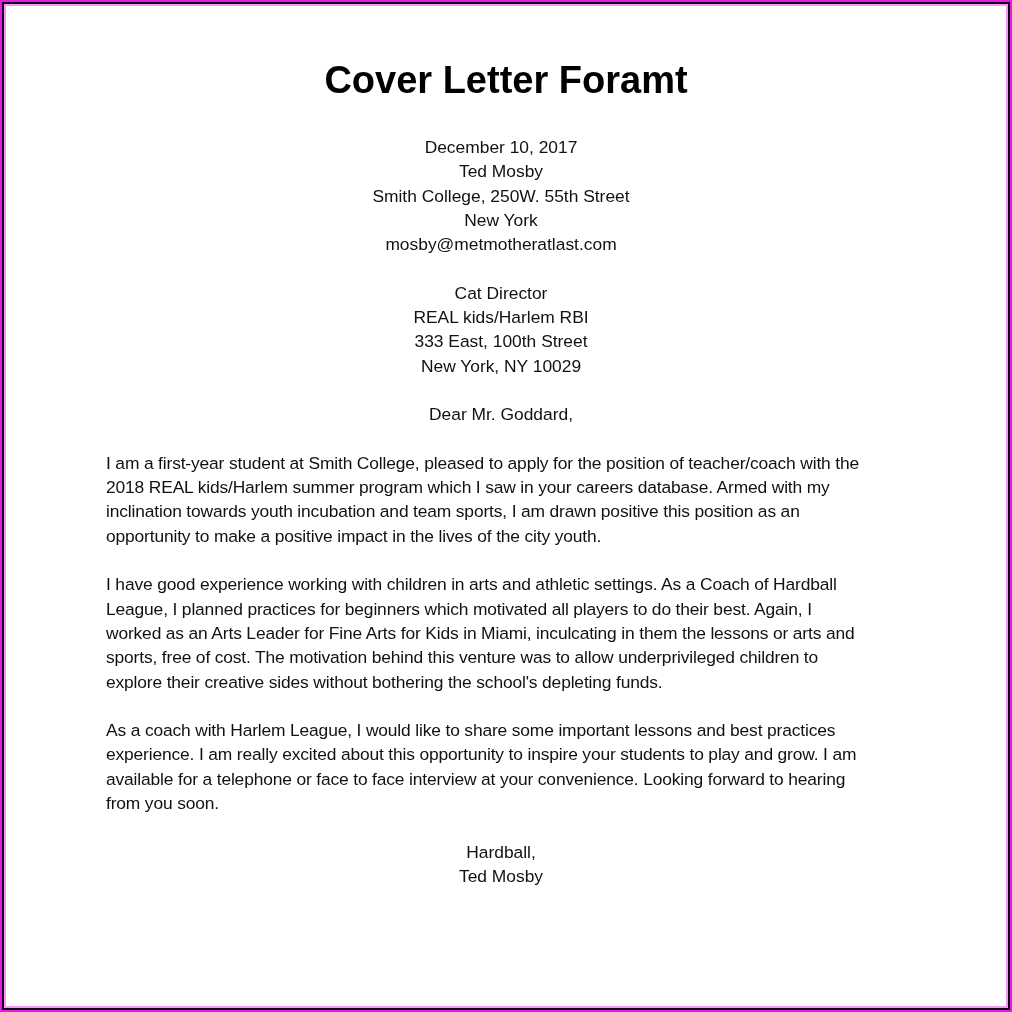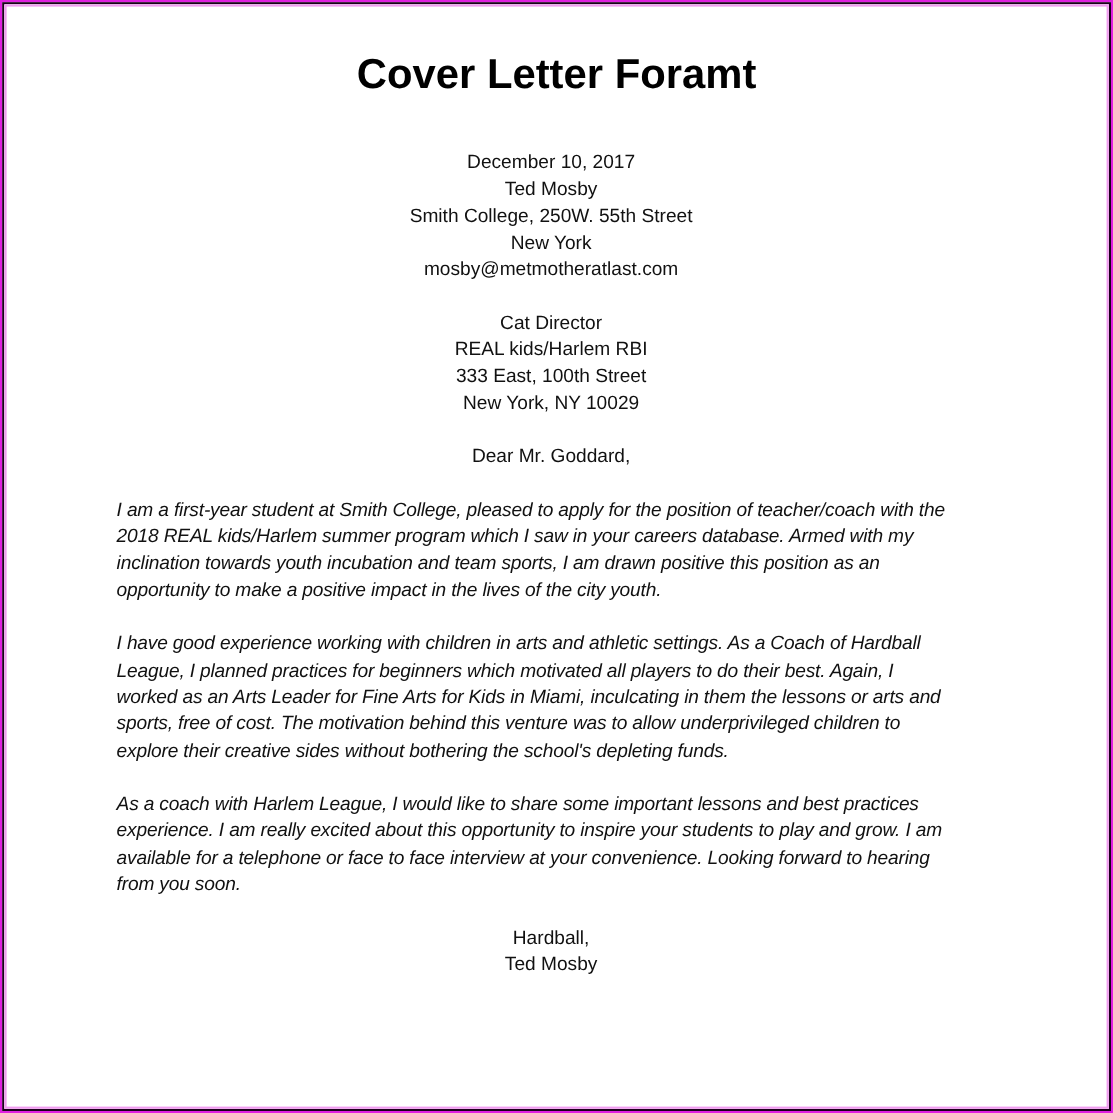--- a/index.html
+++ b/index.html
@@ -42,21 +42,21 @@
     }
     .title {
       position: absolute;
       left: 0; right: 0;
       top: 40px;
       text-align: center;
       font-weight: bold;
       font-size: 38px;
       line-height: 48px;
       color: #000000;
-      margin: 4px;
+      margin: 16px;
     }
     .body-text {
       position: absolute;
       left: 106px;
       top: 135px;
       width: 790px;
       font-size: 17.4px;
       line-height: 24.3px;
       color: #111111;
     }
@@ -64,21 +64,20 @@
       display: block;
       white-space: nowrap;
     }
     .block {
       margin: 0 0 24.3px 0;
       text-align: center;
     }
     .para {
       margin: 0 0 24.3px 0;
       letter-spacing: -0.15px;
-      font-style: italic;
     }
     .para .line { white-space: nowrap; }
   </style>
 </head>
 <body>
 
 <div class="frame">
   <div class="frame-inner">
     <div class="frame-inner2"></div>
   </div>

